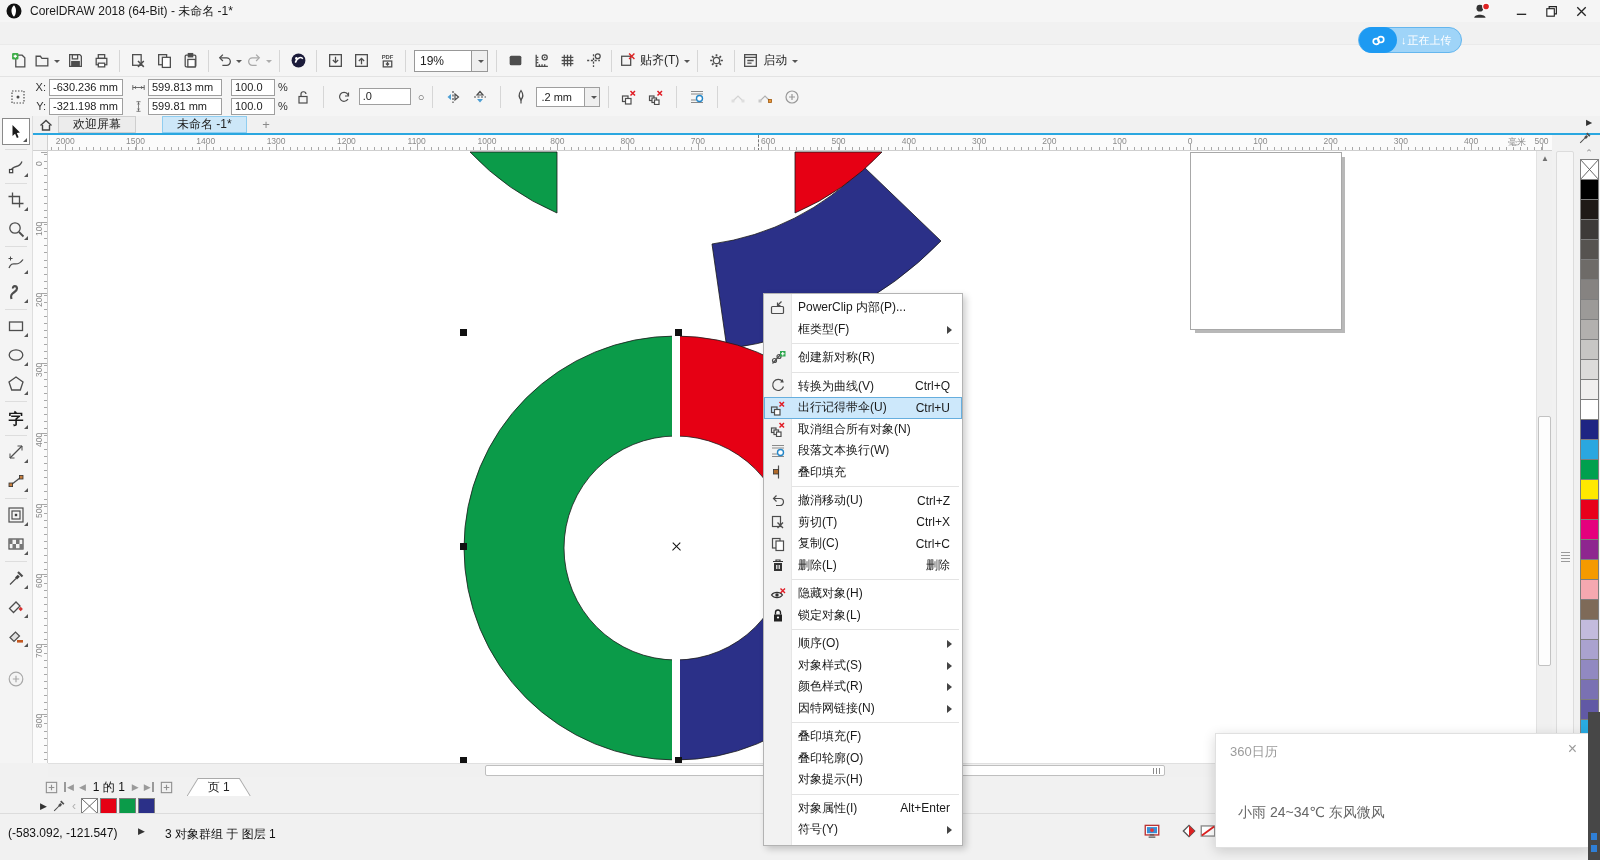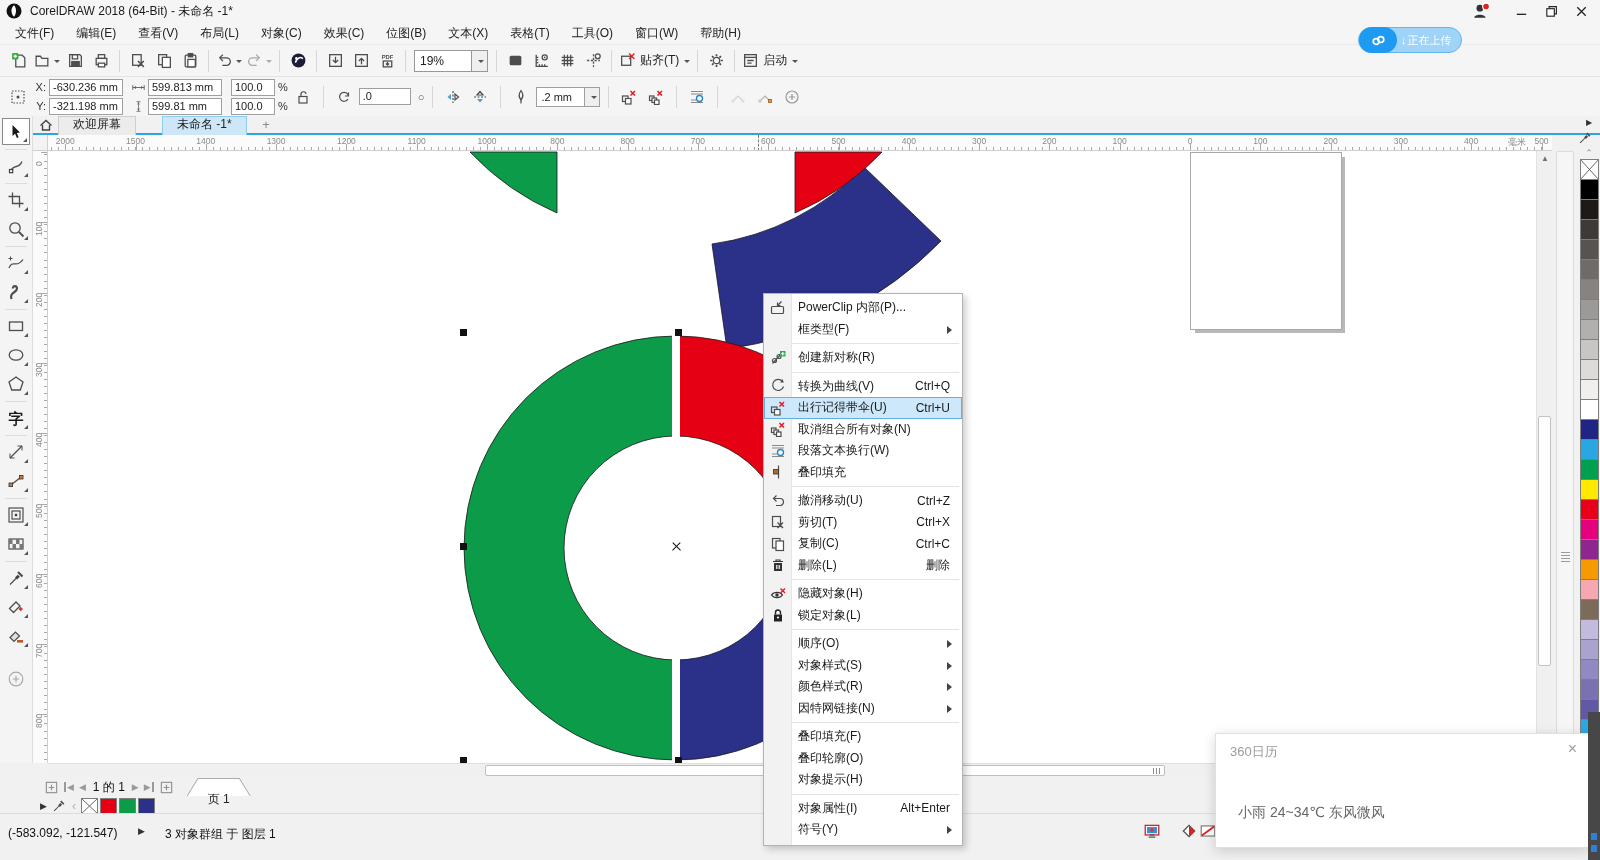--- a/index.html
+++ b/index.html
@@ -49,21 +49,21 @@
   .punit{font-size:11px;color:#333;}
   .pbtn{width:24px;height:24px;display:flex;align-items:center;justify-content:center;}
   .pbtn .icon{width:16px;height:16px;}
   .pcombo{width:64px;height:20px;border:1px solid #9f9f9f;background:#fff;display:flex;align-items:center;}
   .pcombo .cv{flex:1;font-size:11px;padding-left:4px;}
   .pcombo .cd{width:15px;height:100%;background:#efefef;border-left:1px solid #9f9f9f;display:flex;align-items:center;justify-content:center;}
 
   
   .tabbar{left:0;top:116px;width:1600px;height:19px;background:#f1f1f1;border-bottom:2px solid #2aa7e0;}
   .homebtn{position:absolute;left:36px;top:1px;width:20px;height:16px;}
-  .tab{position:absolute;top:0;height:35px;border:1px solid #cecece;background:#ececec;
+  .tab{position:absolute;top:0;height:17px;border:1px solid #cecece;background:#ececec;
        font-size:12px;line-height:15px;padding:0 14px;color:#222;}
   .tab.active{background:#cde7f8;border-color:#8fcdf0;}
   .tabplus{position:absolute;left:258px;top:2px;width:16px;height:14px;color:#8a8a8a;font-size:13px;line-height:13px;text-align:center;}
 
   
   .hruler{left:48px;top:135px;width:1504px;height:16px;background:#fbfbfb;border-bottom:1px solid #cfcfcf;overflow:hidden;}
   .htick{position:absolute;bottom:0;width:1px;background:#a8a8a8;}
   .hlab{position:absolute;top:1px;font-size:8.5px;color:#8a8a8a;transform:translateX(-50%);}
   .hunit{position:absolute;top:1px;font-size:9px;color:#8a8a8a;}
   .hmarker{position:absolute;top:0;height:16px;border-left:1px dashed #777;}
@@ -112,21 +112,21 @@
   .nav-ic{width:15px;height:15px;}
   .nav-a{color:#9a9a9a;font-size:9px;}
   .nav-a.bar-l{border-left:2px solid #9a9a9a;padding-left:1px;}
   .nav-a.bar-r{border-right:2px solid #9a9a9a;padding-right:1px;}
   .nav-pos{color:#111;margin:0 2px;}
   .ptab{position:relative;width:64px;height:18px;margin-left:8px;}
   .ptab .tz{position:absolute;left:0;top:0;width:100%;height:100%;background:#aaa;
      clip-path:polygon(11px 0,53px 0,64px 18px,0 18px);}
   .ptab .tz2{position:absolute;left:1px;top:1px;width:62px;height:17px;background:#fff;
      clip-path:polygon(10.5px 0,51.5px 0,62px 17px,0 17px);}
-  .ptab .tlab{position:absolute;width:100%;text-align:center;top:1px;font-size:12px;margin-top:12px;}
+  .ptab .tlab{position:absolute;width:100%;text-align:center;top:1px;font-size:12px;}
   .docpal{left:40px;top:797px;height:18px;display:flex;align-items:center;gap:3px;}
   .dp-fly{color:#333;font-size:9px;margin-right:2px;}
   .dp-ic{width:14px;height:14px;}
   .dp-lt{color:#b0b0b0;font-size:12px;margin:0 3px;}
   .dsw{width:17px;height:16px;border:1px solid #7e7e7e;margin-left:-1px;}
   .statusbar{left:0;top:813px;width:1600px;height:47px;background:#f1f1f1;border-top:1px solid #dcdcdc;}
   .st-coords{position:absolute;left:8px;top:12px;color:#111;}
   .st-arrow{position:absolute;left:138px;top:12px;font-size:9px;color:#333;}
   .st-info{position:absolute;left:165px;top:12px;color:#111;}
   .st-ic{position:absolute;top:8px;width:18px;height:18px;}
@@ -198,34 +198,20 @@
       <span class="winbtn">
           <span class="icon">
             <svg viewBox="0 0 16 16" fill="none" stroke="#4d4d4d" stroke-width="1.2">
               <path d="M3.5 3.5 L12.5 12.5 M12.5 3.5 L3.5 12.5" stroke="#222" stroke-width="1.4"></path>
             </svg>
           </span>
         </span>
     </span>
   </div>
 
-  <div class="abs menubar" id="menubar">
-      <span class="mitem">文件(F)</span>
-      <span class="mitem">编辑(E)</span>
-      <span class="mitem">查看(V)</span>
-      <span class="mitem">布局(L)</span>
-      <span class="mitem">对象(C)</span>
-      <span class="mitem">效果(C)</span>
-      <span class="mitem">位图(B)</span>
-      <span class="mitem">文本(X)</span>
-      <span class="mitem">表格(T)</span>
-      <span class="mitem">工具(O)</span>
-      <span class="mitem">窗口(W)</span>
-      <span class="mitem">帮助(H)</span>
-    </div>
 
   <div class="abs netdisk">
     <span class="nd-logo">
         <span class="icon">
           <svg viewBox="0 0 16 16" fill="none" stroke="#4d4d4d" stroke-width="1.2">
             <circle cx="5.5" cy="9" r="3.1" stroke="#fff" stroke-width="1.8"></circle>
             <circle cx="10.5" cy="7" r="3.1" stroke="#fff" stroke-width="1.8"></circle>
           </svg>
         </span>
       </span>

